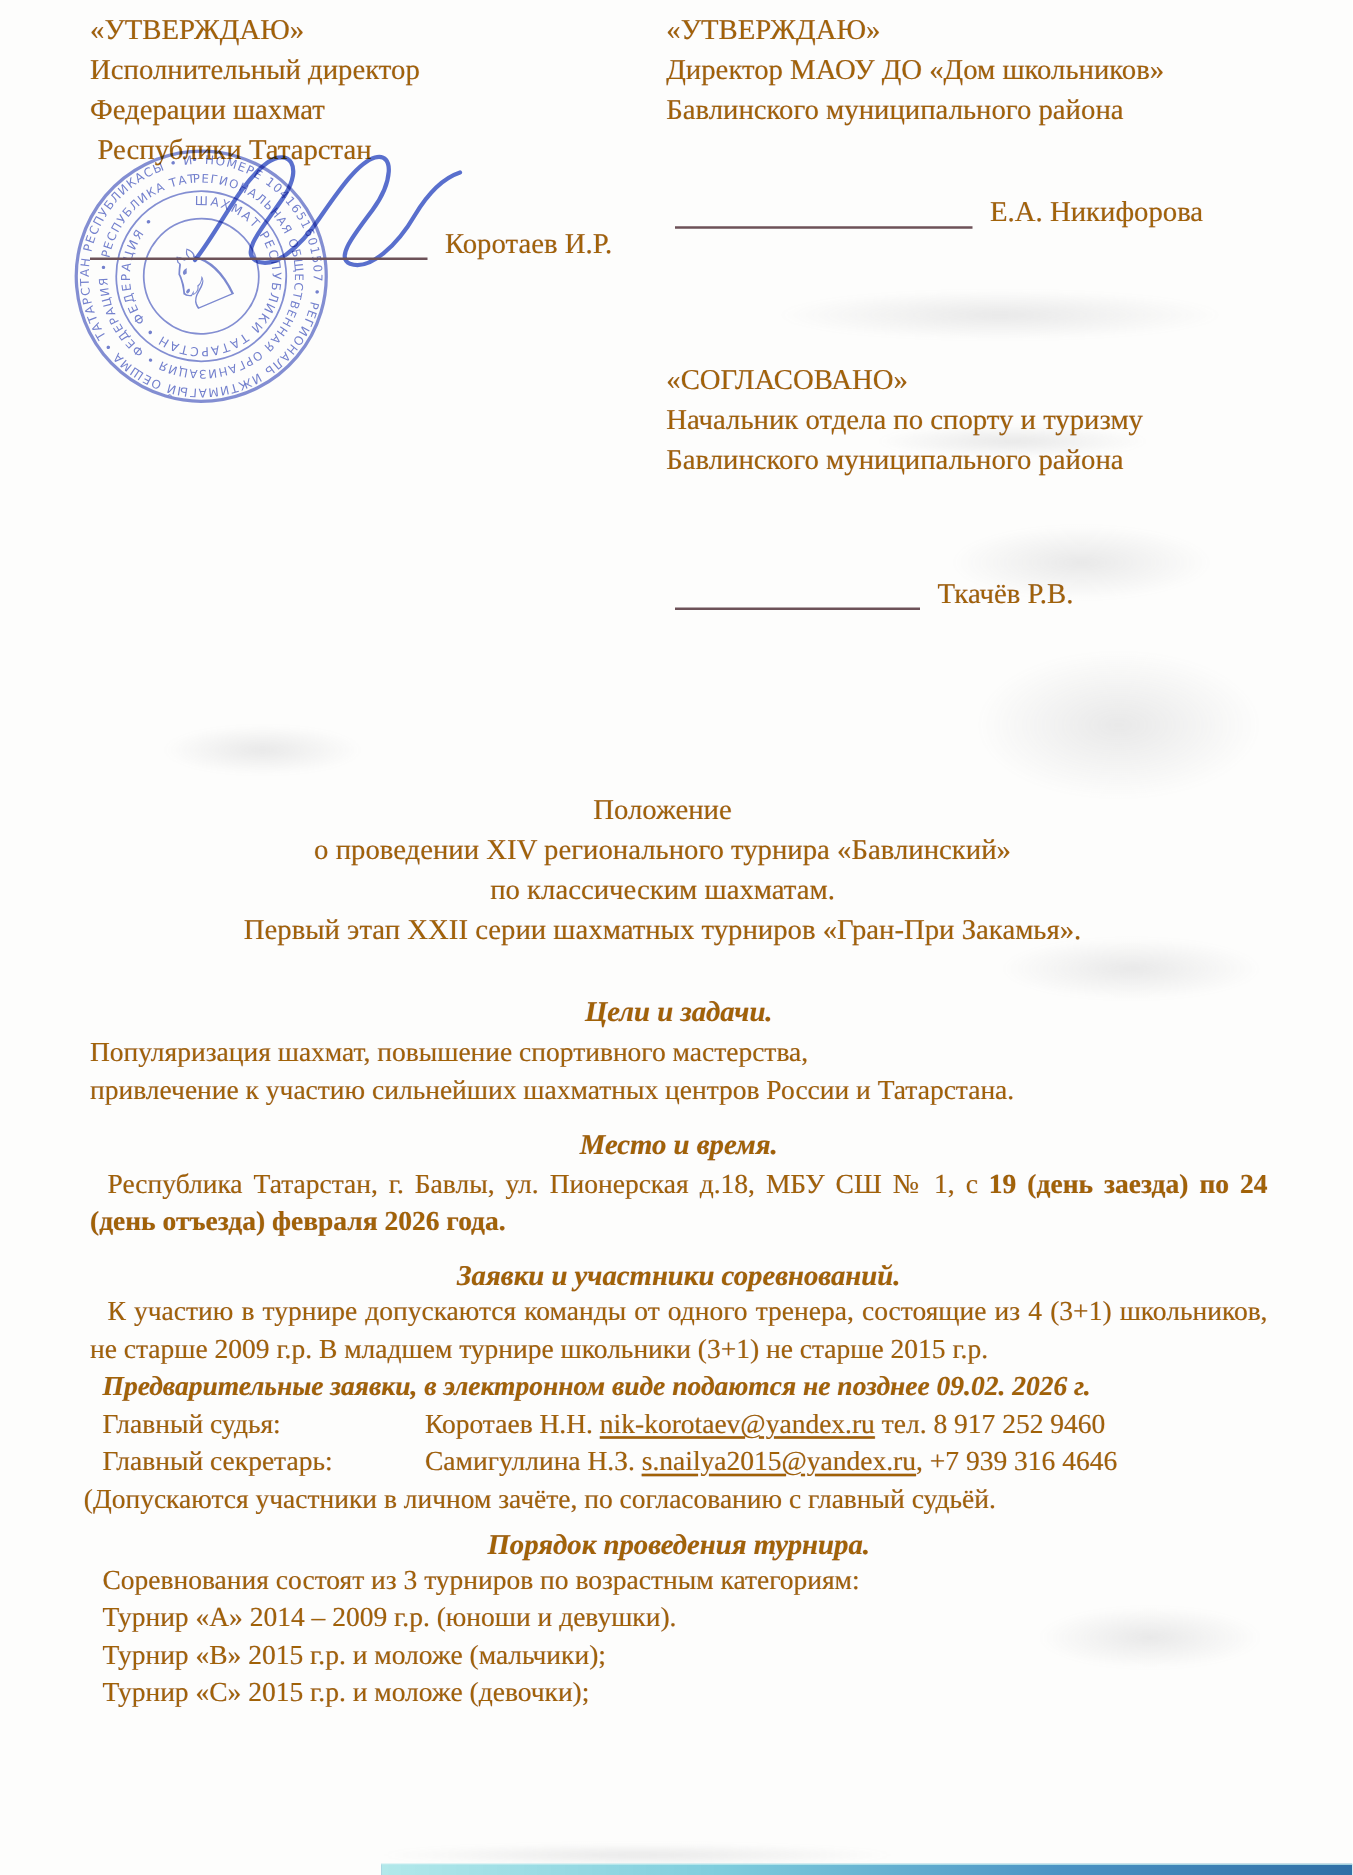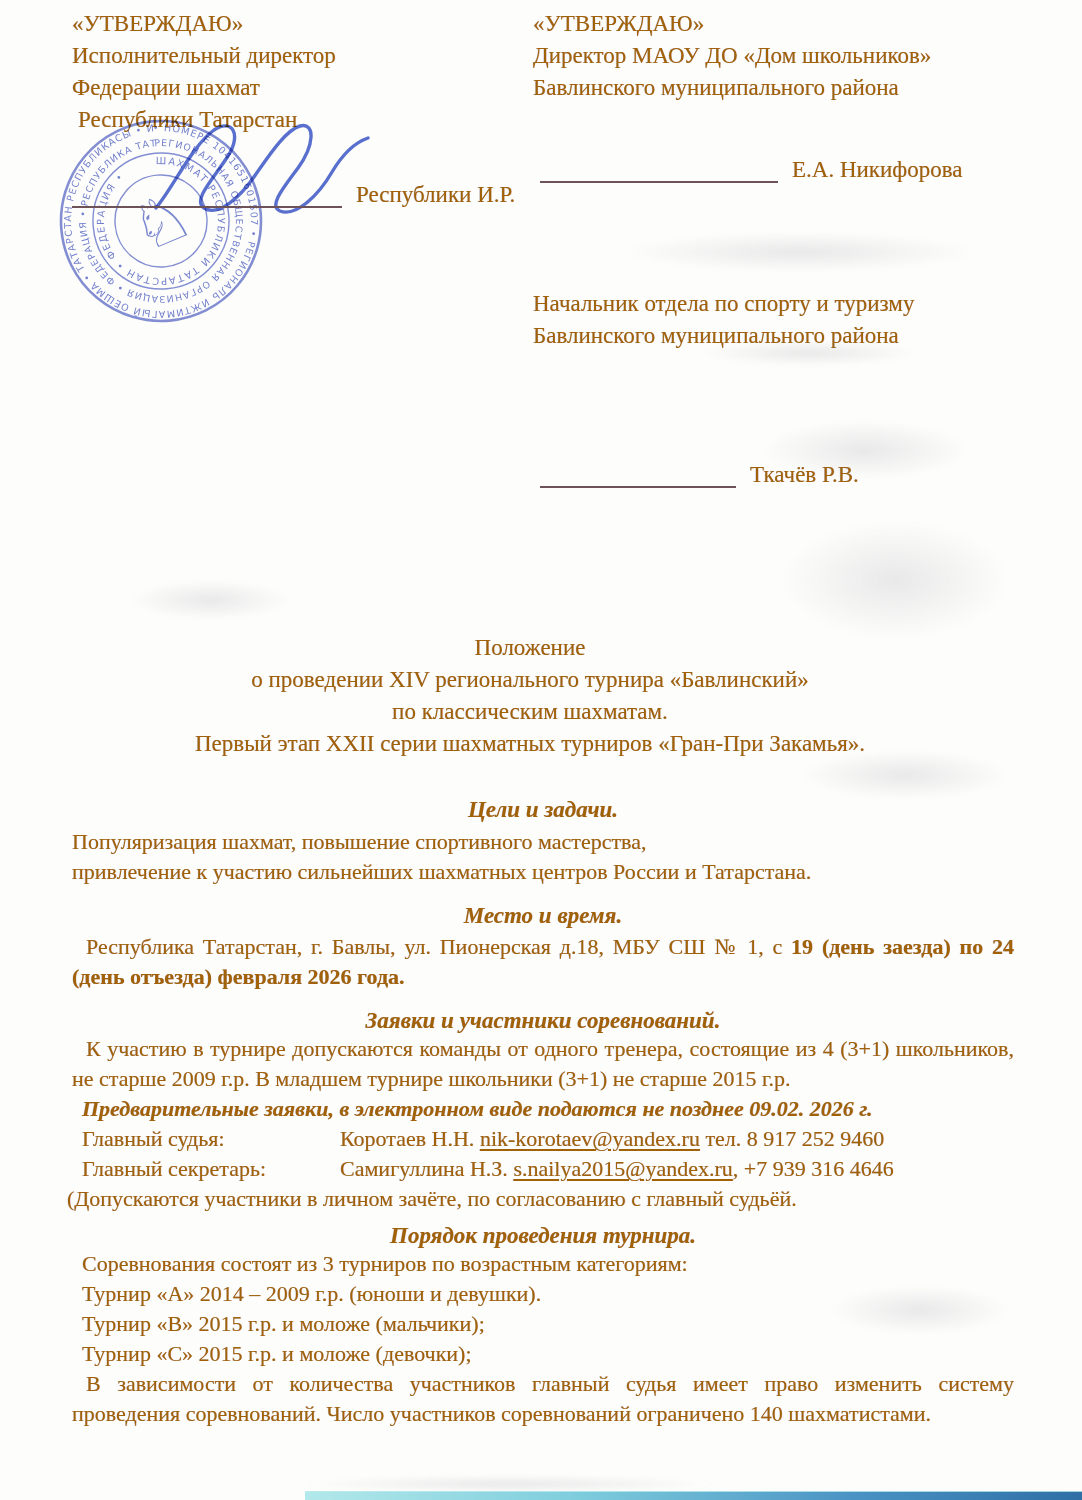--- a/index.html
+++ b/index.html
@@ -71,29 +71,30 @@
 <div class="abs sig-svg" style="left:148px;top:112px;">
   <svg width="230" height="115" viewBox="0 0 230 115">
     <path d="M 8 96 C 26 74 44 34 66 18 C 84 6 94 22 80 44 C 66 66 44 88 56 96 C 70 105 92 86 108 62
              C 122 42 138 18 152 14 C 168 10 166 34 150 56 C 136 75 120 94 132 99
              C 148 105 170 84 184 60 C 196 40 208 30 220 26" fill="none" stroke="#3d57c8" stroke-width="3.4" stroke-linecap="round" stroke-opacity="0.85"></path>
   </svg>
 </div>
 
 <div class="abs sig-row ink" style="left:72px;top:182px;">
   <span class="sig-line" style="width:270px;"></span>
-  <span>Республики И.Р.</span>
+  <span>Коротаев И.Р.</span>
 </div>
 
 <div class="abs sig-row ink" style="left:540px;top:157px;">
   <span class="sig-line" style="width:238px;"></span>
   <span>Е.А. Никифорова</span>
 </div>
 
 <div class="abs hdr ink" style="left:533px;top:288px;">
+  <div>«СОГЛАСОВАНО»</div>
   <div>Начальник отдела по спорту и туризму</div>
   <div>Бавлинского муниципального района</div>
 </div>
 
 <div class="abs sig-row ink" style="left:540px;top:462px;">
   <span class="sig-line" style="width:196px;"></span>
   <span>Ткачёв Р.В.</span>
 </div>
 
 <div class="abs centered title-block ink" style="top:632px;">
@@ -131,21 +132,20 @@
   <div class="body-txt" style="margin-left:-5px;">(Допускаются участники в личном зачёте, по согласованию с главный судьёй.</div>
 </div>
 
 <div class="abs ink" style="left:72px;top:1223px;width:942px;">
   <div class="sec-head">Порядок проведения турнира.</div>
   <div class="body-txt" style="margin-top:0;">
     <div class="indent-sm">Соревнования состоят из 3 турниров по возрастным  категориям:</div>
     <div class="indent-sm">Турнир «А» 2014 – 2009 г.р. (юноши и девушки).</div>
     <div class="indent-sm">Турнир «В»  2015 г.р. и моложе (мальчики);</div>
     <div class="indent-sm">Турнир «С»  2015 г.р. и моложе (девочки);</div>
-    <div class="just">В зависимости от количества участников главный судья имеет право изменить систему проведения соревнований. Число участников соревнований ограничено 140 шахматистами.</div>
   </div>
 </div>
 
 <div class="smudge" style="left:620px;top:232px;width:360px;height:40px;"></div>
 <div class="smudge" style="left:700px;top:340px;width:220px;height:26px;"></div>
 <div class="smudge" style="left:760px;top:420px;width:210px;height:60px;"></div>
 <div class="smudge" style="left:780px;top:520px;width:230px;height:120px;"></div>
 <div class="smudge" style="left:800px;top:750px;width:210px;height:50px;"></div>
 <div class="smudge" style="left:830px;top:1285px;width:180px;height:50px;"></div>
 <div class="smudge" style="left:300px;top:1475px;width:420px;height:18px;"></div>

